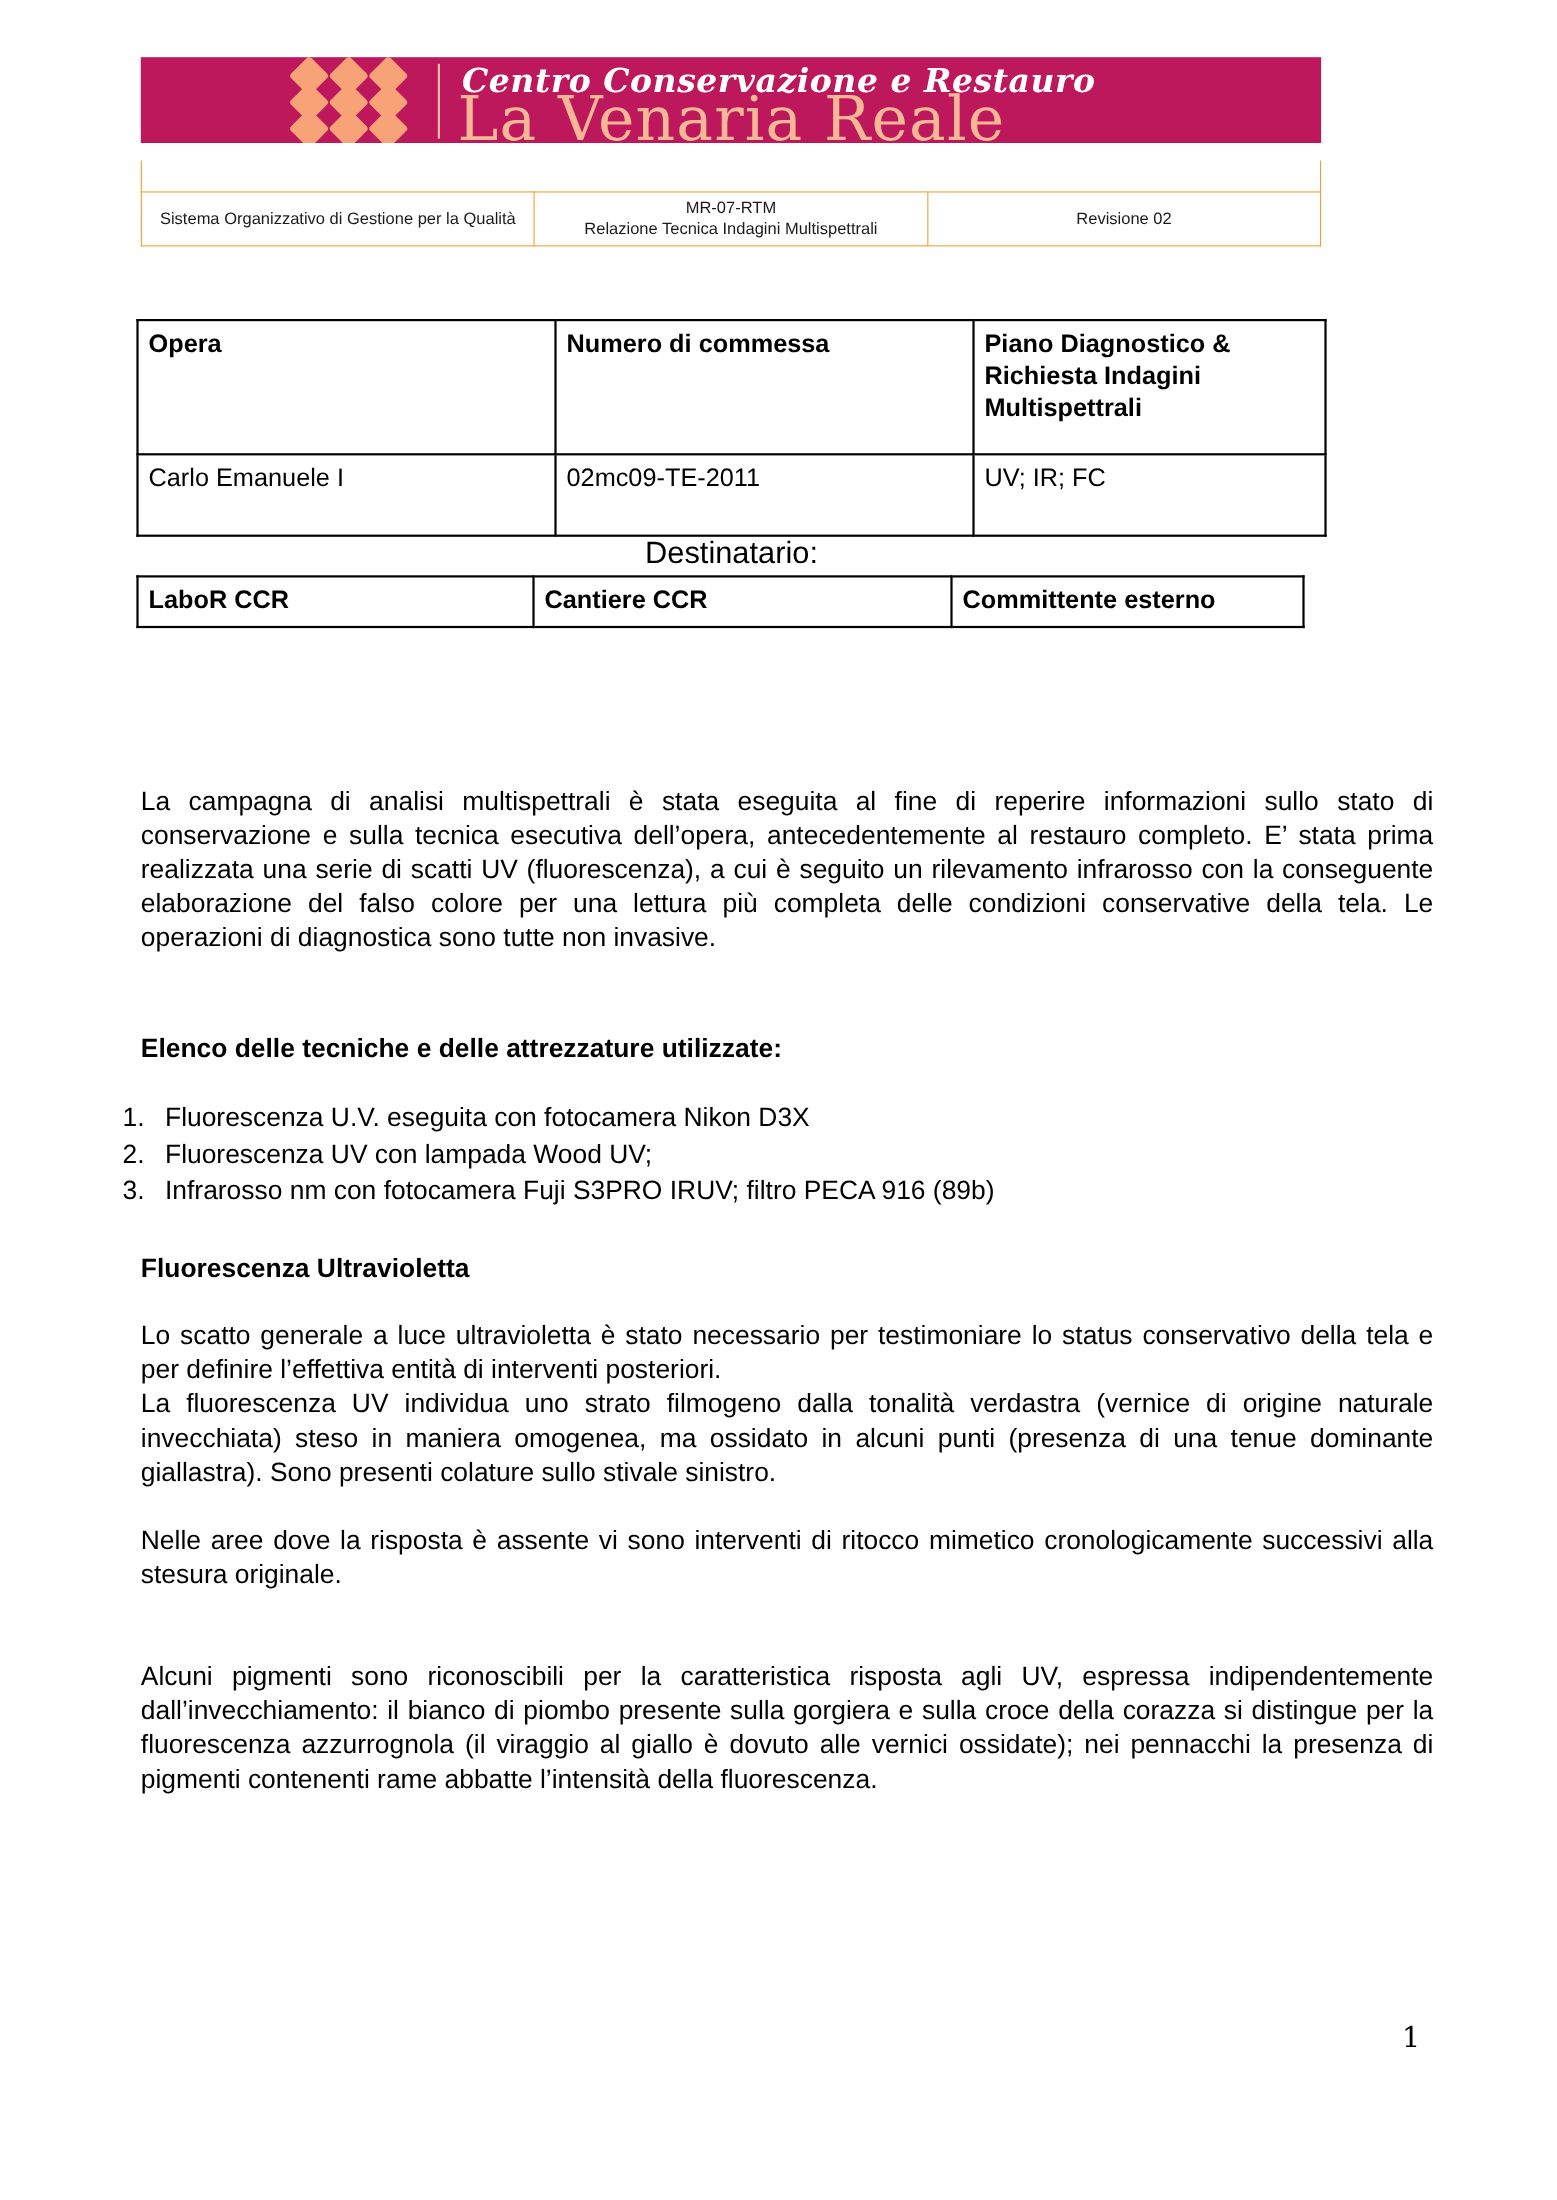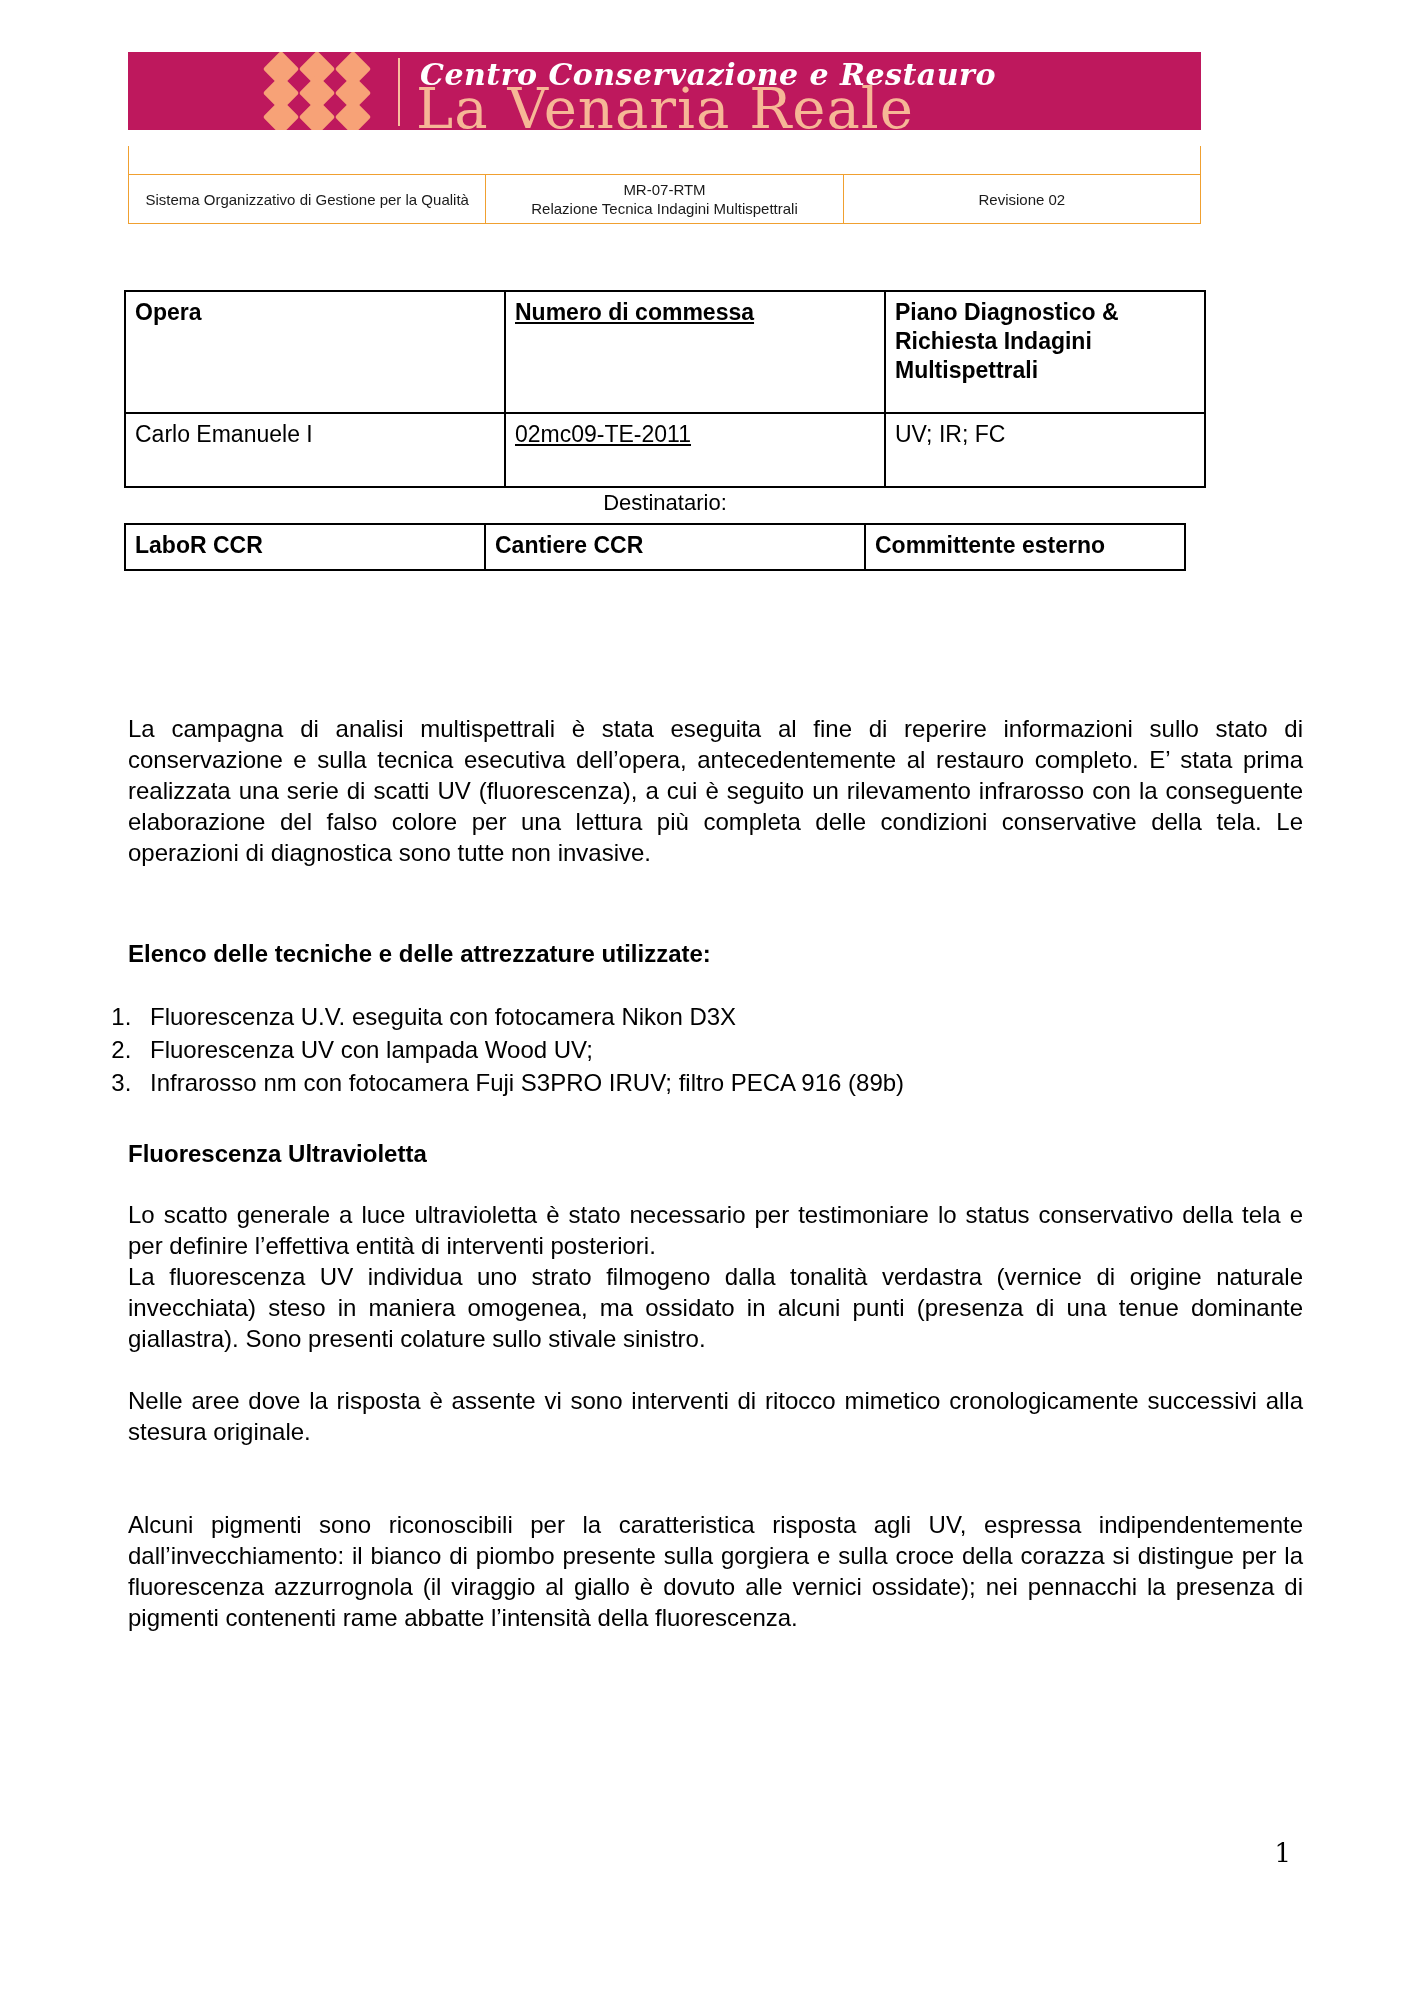--- a/index.html
+++ b/index.html
@@ -118,33 +118,33 @@
     border: 2px solid #000000;
     vertical-align: top;
     padding: 6px 9px;
     font-size: 23px;
     line-height: 29px;
   }
   .doc-table td.hd { font-weight: bold; }
 
   #opera-table { left: 124px; top: 290px; width: 1082px; }
   #opera-table td.c1 { width: 360px; }
-  #opera-table td.c2 { width: 360px; text-decoration: underline; }
+  #opera-table td.c2 { width: 360px; }
 
   #dest-table { left: 124px; top: 523px; width: 1062px; }
   #dest-table td.c1 { width: 340px; }
   #dest-table td.c2 { width: 360px; margin-left: 44px; }
 
   .dest-caption {
     position: absolute;
     left: 124px;
     top: 489px;
     width: 1082px;
     text-align: center;
-    font-size: 22px;
+    font-size: 28px;
     line-height: 28px;
   }
 
   
   .body-block {
     position: absolute;
     left: 128px;
     width: 1175px;
     font-size: 24px;
     line-height: 31px;

